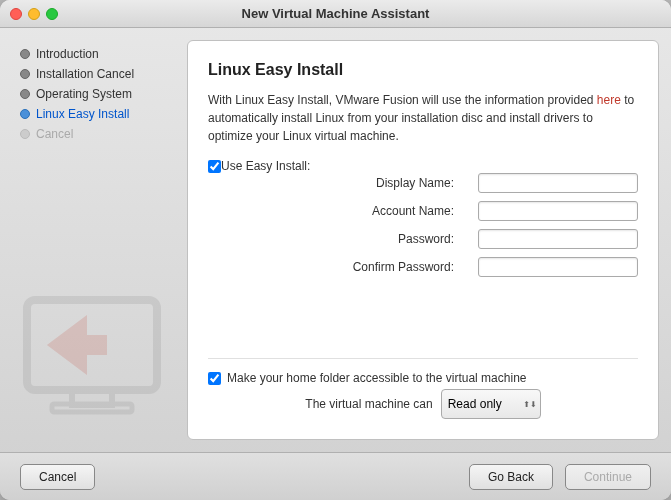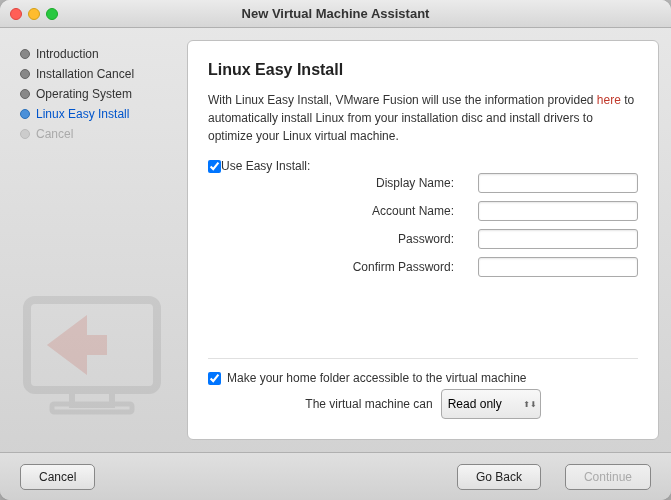--- a/index.html
+++ b/index.html
@@ -245,21 +245,21 @@
       justify-content: space-between;
       padding: 0 20px;
       border-top: 1px solid #b0b0b0;
       background: linear-gradient(to bottom, #e0e0e0, #d0d0d0);
       border-radius: 0 0 10px 10px;
     }
 
     .footer-left {}
     .footer-right {
       display: flex;
-      gap: 24px;
+      gap: 12px;
       margin-left: 24px;
     }
 
     .btn {
       height: 26px;
       padding: 0 18px;
       border-radius: 5px;
       font-size: 12px;
       cursor: pointer;
       border: 1px solid #888;

